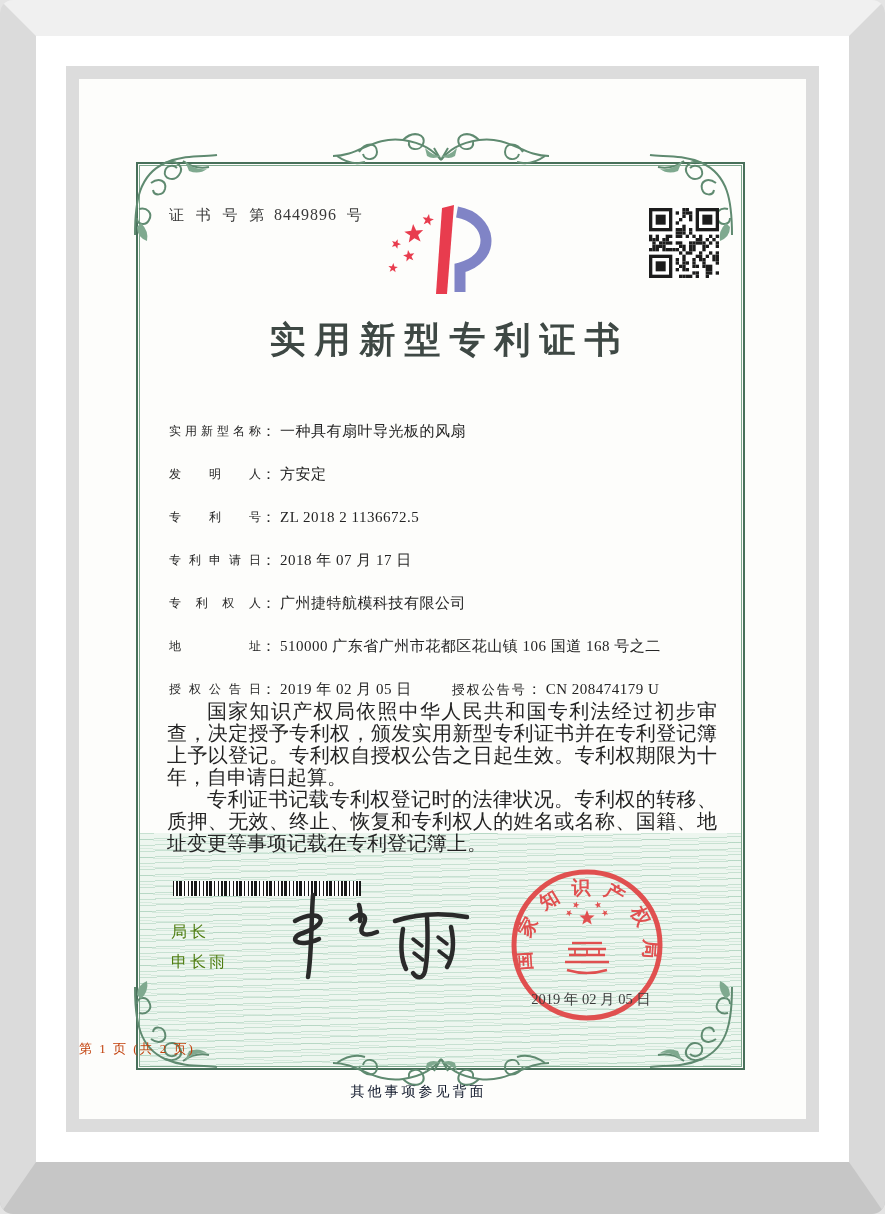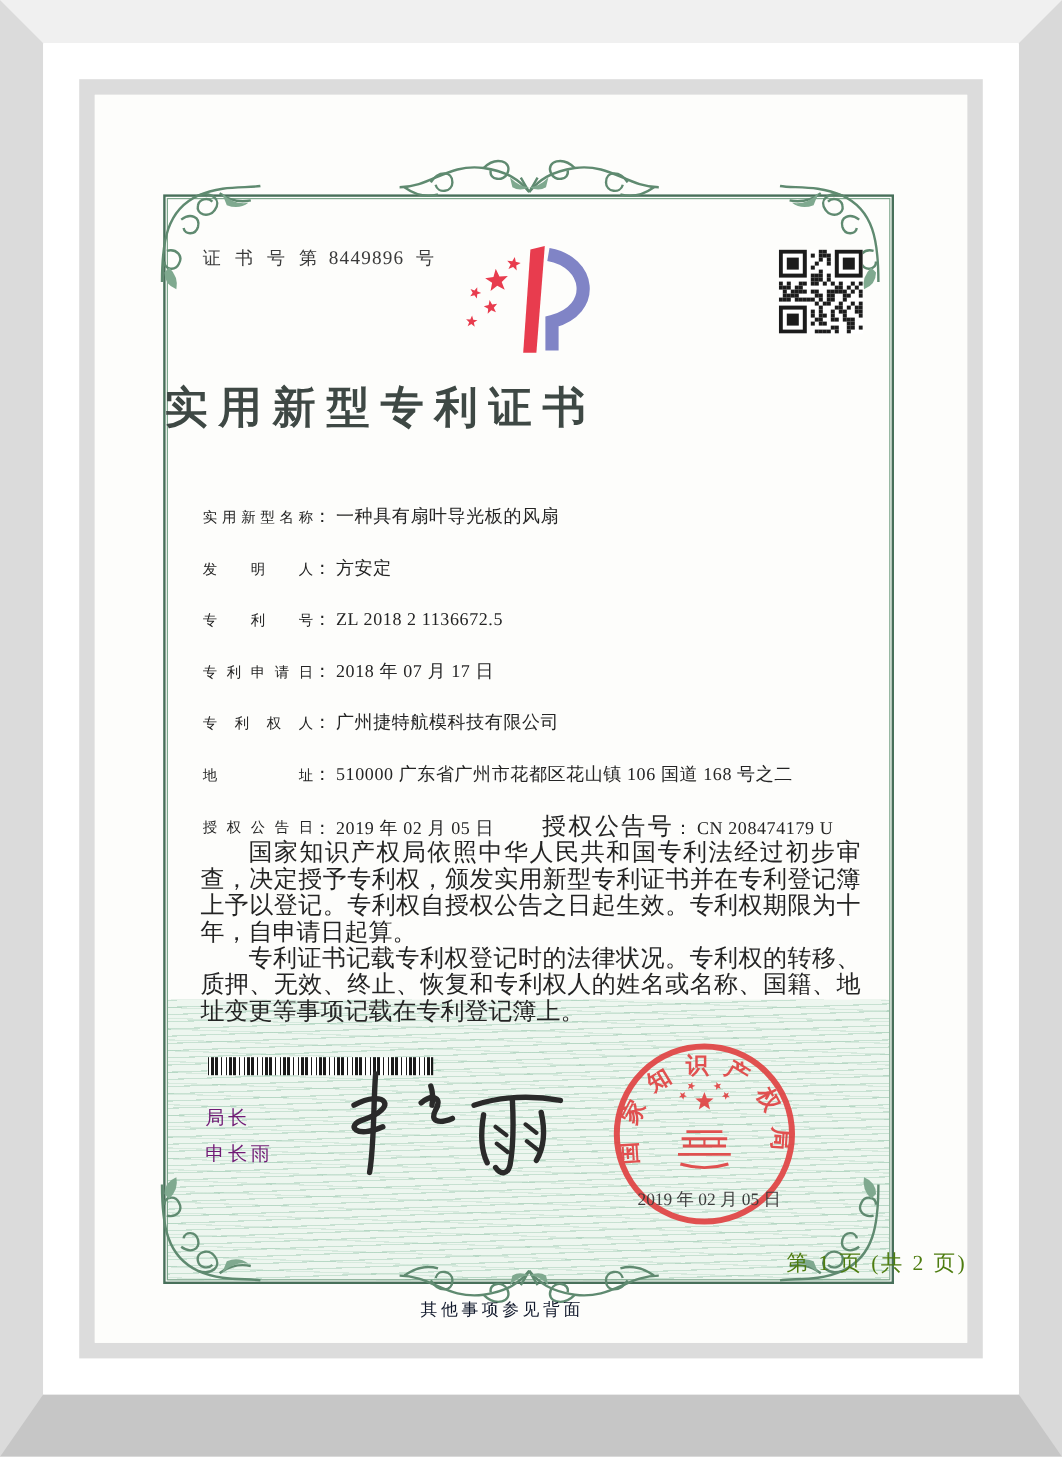--- a/index.html
+++ b/index.html
@@ -5,21 +5,21 @@
   html,body{margin:0;padding:0;}
   body{
     width:885px;height:1214px;position:relative;overflow:hidden;
     background:#e4e4e4;
     font-family:"Liberation Serif","DejaVu Serif",serif;
     color:#2f2f2f;
   }
   
   .frame{position:absolute;inset:0;box-sizing:border-box;
     border-style:solid;border-width:36px 36px 52px 36px;
-    border-color:#f0f0f0 #d9d9d9 #c6c6c6 #dbdbdb;background:#ffffff;}
+    border-color:#f0f0f0 #d9d9d9 #c6c6c6 #dbdbdb;background:#ffffff;border-radius:13px;}
   .mat{position:absolute;inset:0;box-sizing:border-box;border:30px solid #ffffff;}
   .lip{position:absolute;inset:0;box-sizing:border-box;border:13px solid #dcdcdc;}
   .paper{position:absolute;inset:0;background:#fdfdfb;}
 
   
   .border-frame{position:absolute;left:57px;top:83px;width:609px;height:908px;
     box-sizing:border-box;border:2px solid #48705a;}
   .border-frame::after{content:"";position:absolute;inset:1px;border:1px solid #7da78c;}
 
   
@@ -44,51 +44,51 @@
 
   
   .cert-no{position:absolute;left:90px;top:127px;font-size:15px;color:#3a3a3a;white-space:nowrap;}
   .cert-no .pre{letter-spacing:4px;}
   .cert-no .num{font-size:16px;margin-left:2px;letter-spacing:1px;}
   .cert-no .suf{margin-left:6px;}
 
   .logo{position:absolute;left:297px;top:123px;width:128px;height:97px;}
   .qr{position:absolute;left:570px;top:129px;width:70px;height:70px;background:#fff;}
 
-  .title{position:absolute;left:0;top:237px;width:100%;
+  .title{position:absolute;left:0;top:237px;width:100%;text-align:center;
     font-size:36px;font-weight:600;letter-spacing:9px;padding-left:14px;box-sizing:border-box;
-    color:#3e4844;margin-left:44px;}
+    color:#3e4844;}
 
   .fields{position:absolute;left:90px;top:341px;width:566px;font-size:15px;color:#242424;}
   .frow{line-height:22px;margin-bottom:21px;white-space:nowrap;}
   .flabel{display:inline-block;width:92px;font-size:12px;
     text-align:justify;text-align-last:justify;vertical-align:top;}
   .fcolon{display:inline-block;margin-right:4px;}
   .fvalue{letter-spacing:.5px;}
   .grant-second{margin-left:40px;}
-  .flabel2{display:inline-block;font-size:20px;letter-spacing:2px;}
+  .flabel2{display:inline-block;font-size:13px;letter-spacing:2px;}
 
   .paras{position:absolute;left:88px;top:621px;width:550px;
     font-size:20px;line-height:22px;text-align:justify;color:#242424;}
   .paras p{margin:0;text-indent:2em;}
 
   .barcode{position:absolute;left:94px;top:802px;width:188px;height:15px;
     background-image:
       repeating-linear-gradient(90deg,#191919 0 1px,#fff 1px 3px,#191919 3px 5px,#fff 5px 6px,#191919 6px 9px,#fff 9px 11px,#191919 11px 12px,#fff 12px 15px);}
 
-  .signer{position:absolute;left:92px;top:843px;font-size:16px;color:#701a75;letter-spacing:3px;}
+  .signer{position:absolute;left:92px;top:843px;font-size:16px;color:#4d7c0f;letter-spacing:3px;}
   .signer .s-title{display:block;margin-bottom:9px;}
   .signature{position:absolute;left:196px;top:808px;width:210px;height:95px;}
 
   .seal{position:absolute;left:430px;top:788px;width:156px;height:156px;opacity:.92;}
   .seal-date{position:absolute;left:434px;top:911px;width:156px;text-align:center;
     font-size:14.5px;color:#3c3c3c;white-space:nowrap;}
 
-  .page-info{position:absolute;left:0;top:961px;width:100%;text-align:right;
-    font-size:18px;color:#4d7c0f;letter-spacing:2px;}
+  .page-info{position:absolute;left:0;top:961px;width:100%;text-align:left;
+    font-size:13px;color:#c2410c;letter-spacing:2px;}
   .back-note{position:absolute;left:0;top:1004px;width:100%;text-align:center;
     font-size:14px;color:#0f172a;letter-spacing:3px;transform:translateX(-24px);}
 </style>
 </head>
 <body>
 
 <div class="frame">
  <div class="mat">
   <div class="lip">
    <div class="paper">

